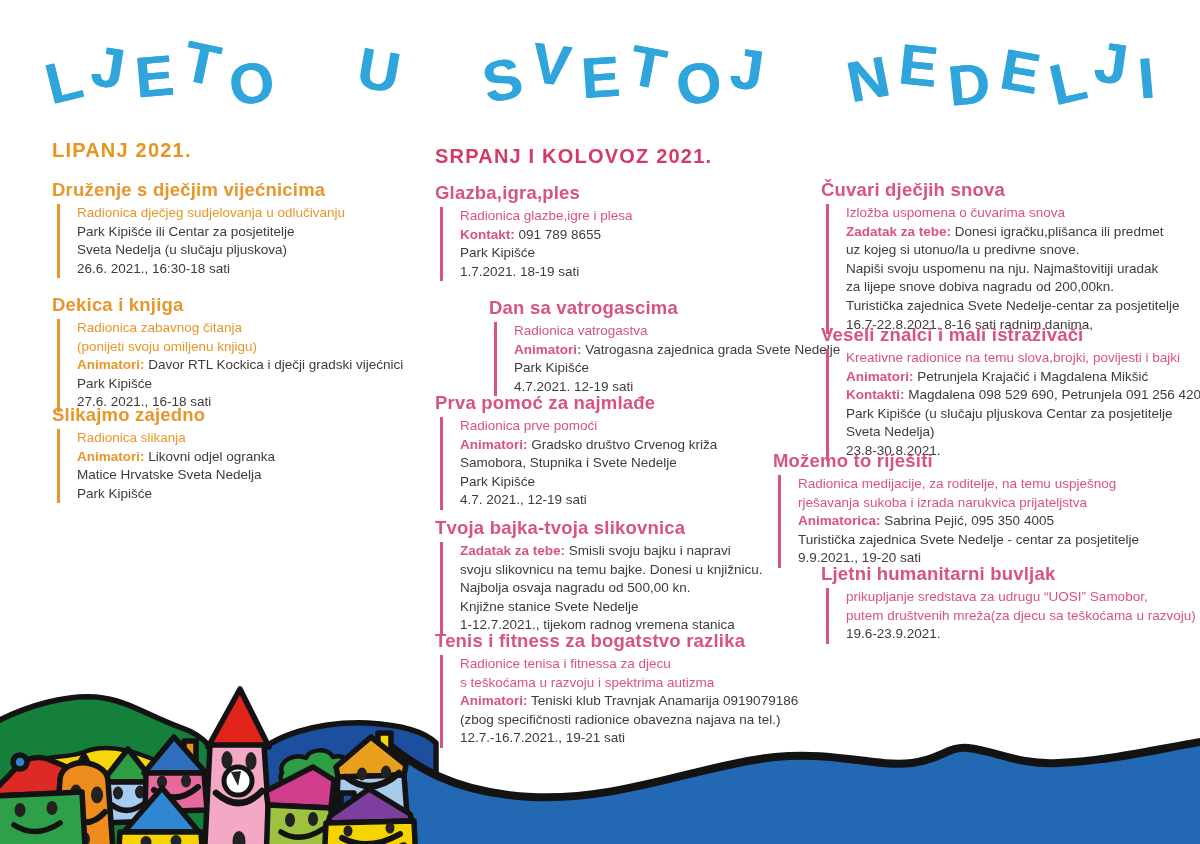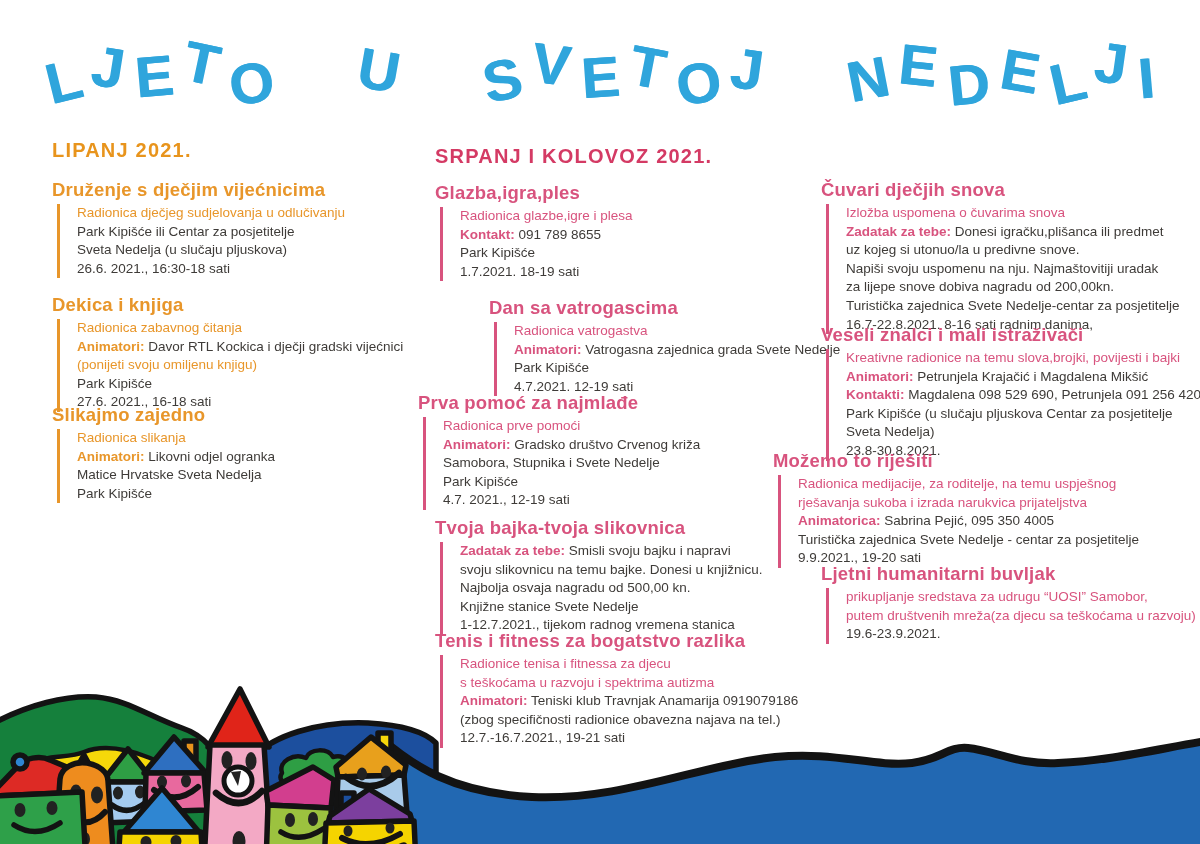--- a/index.html
+++ b/index.html
@@ -90,22 +90,22 @@
         <div class="line desc">Radionica dječjeg sudjelovanja u odlučivanju</div>
         <div class="line">Park Kipišće ili Centar za posjetitelje</div>
         <div class="line">Sveta Nedelja (u slučaju pljuskova)</div>
         <div class="line">26.6. 2021., 16:30-18 sati</div>
       </div>
     </div>
     <div class="event accent-orange" style="left: 52px; top: 294px; width: 360px;">
       <div class="event-title">Dekica i knjiga</div>
       <div class="event-body">
         <div class="line desc">Radionica zabavnog čitanja</div>
+        <div class="line desc">(ponijeti svoju omiljenu knjigu)</div>
         <div class="line"><span class="lbl">Animatori:</span> Davor RTL Kockica i dječji gradski vijećnici</div>
-        <div class="line desc">(ponijeti svoju omiljenu knjigu)</div>
         <div class="line">Park Kipišće</div>
         <div class="line">27.6. 2021., 16-18 sati</div>
       </div>
     </div>
     <div class="event accent-orange" style="left: 52px; top: 404px; width: 360px;">
       <div class="event-title">Slikajmo zajedno</div>
       <div class="event-body">
         <div class="line desc">Radionica slikanja</div>
         <div class="line"><span class="lbl">Animatori:</span> Likovni odjel ogranka</div>
         <div class="line">Matice Hrvatske Sveta Nedelja</div>
@@ -124,21 +124,21 @@
     </div>
     <div class="event accent-pink" style="left: 443px; top: 297px; width: 372px; margin-left: 46px;">
       <div class="event-title">Dan sa vatrogascima</div>
       <div class="event-body">
         <div class="line desc">Radionica vatrogastva</div>
         <div class="line"><span class="lbl">Animatori:</span> Vatrogasna zajednica grada Svete Nedelje</div>
         <div class="line">Park Kipišće</div>
         <div class="line">4.7.2021. 12-19 sati</div>
       </div>
     </div>
-    <div class="event accent-pink" style="left: 418px; top: 392px; width: 372px;">
+    <div class="event accent-pink" style="left: 435px; top: 392px; width: 372px;">
       <div class="event-title">Prva pomoć za najmlađe</div>
       <div class="event-body">
         <div class="line desc">Radionica prve pomoći</div>
         <div class="line"><span class="lbl">Animatori:</span> Gradsko društvo Crvenog križa</div>
         <div class="line">Samobora, Stupnika i Svete Nedelje</div>
         <div class="line">Park Kipišće</div>
         <div class="line">4.7. 2021., 12-19 sati</div>
       </div>
     </div>
     <div class="event accent-pink" style="left: 435px; top: 517px; width: 372px;">

